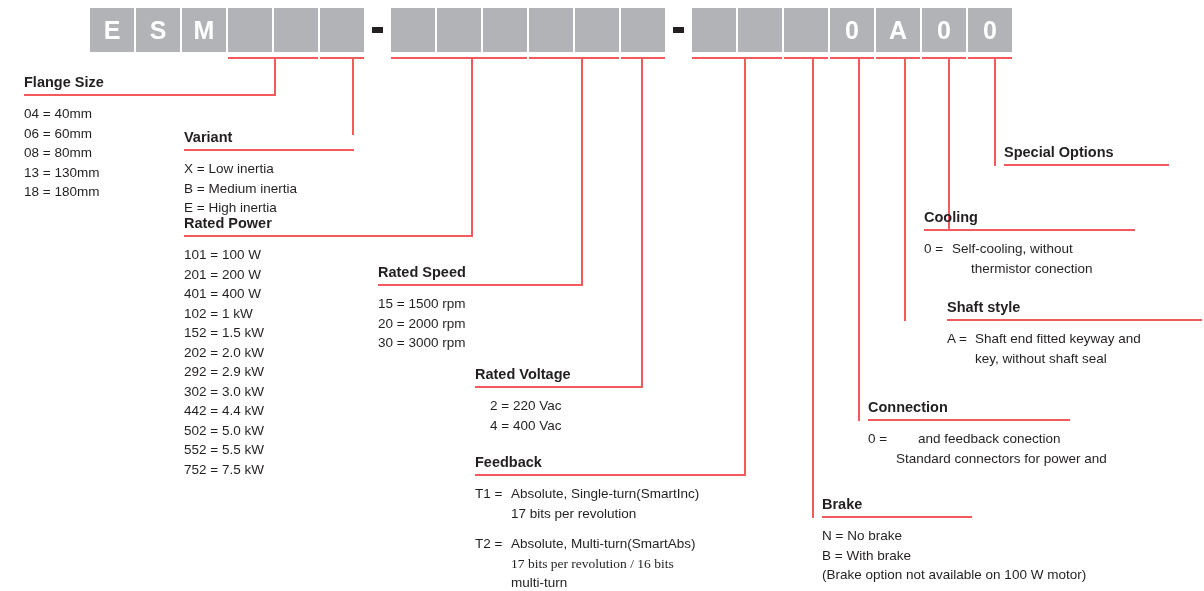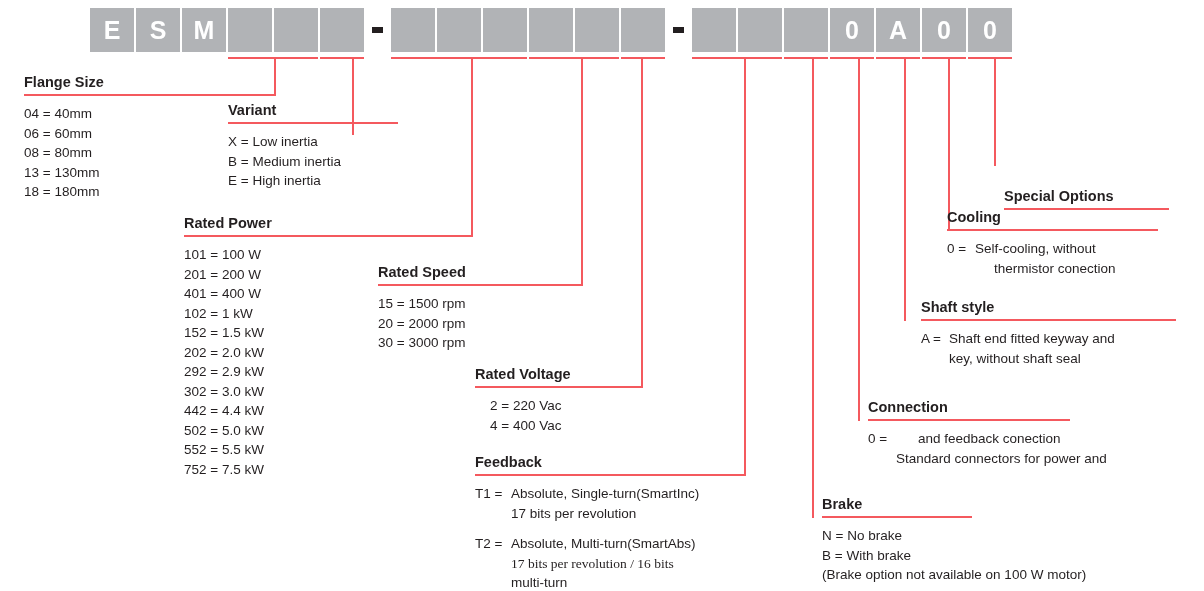--- a/index.html
+++ b/index.html
@@ -111,21 +111,21 @@
   <div class="hrule"></div>
   <div class="rows">
     <div>04 = 40mm</div>
     <div>06 = 60mm</div>
     <div>08 = 80mm</div>
     <div>13 = 130mm</div>
     <div>18 = 180mm</div>
   </div>
 </div>
 
-<div class="block" style="left:184px;top:102px;width:170px;margin-left:44px;">
+<div class="block" style="left:184px;top:129px;width:170px;">
   <h3>Variant</h3>
   <div class="hrule"></div>
   <div class="rows">
     <div>X = Low inertia</div>
     <div>B = Medium inertia</div>
     <div>E = High inertia</div>
   </div>
 </div>
 
 <div class="block" style="left:184px;top:215px;width:289px;">
@@ -206,44 +206,44 @@
     <div class="kv">
       <span class="k" style="width:28px;">0 =</span>
       <span class="v">
         <span class="v-line" style="display:block;padding-left:22px;">and feedback conection</span>
         <span class="v-line" style="display:block;">Standard connectors for power and</span>
       </span>
     </div>
   </div>
 </div>
 
-<div class="block" style="left:921px;top:299px;width:255px;">
+<div class="block" style="left:947px;top:299px;width:255px;">
   <h3>Shaft style</h3>
   <div class="hrule"></div>
   <div class="rows">
     <div class="kv">
       <span class="k" style="width:28px;">A =</span>
       <span class="v">
         <span class="v-line" style="display:block;">Shaft end fitted keyway and</span>
         <span class="v-line" style="display:block;">key, without shaft seal</span>
       </span>
     </div>
   </div>
 </div>
 
-<div class="block" style="left:947px;top:209px;width:211px;">
+<div class="block" style="left:924px;top:209px;width:211px;">
   <h3>Cooling</h3>
   <div class="hrule"></div>
   <div class="rows">
     <div class="kv">
       <span class="k" style="width:28px;">0 =</span>
       <span class="v">
         <span class="v-line" style="display:block;">Self-cooling, without</span>
         <span class="v-line" style="display:block;padding-left:19px;">thermistor conection</span>
       </span>
     </div>
   </div>
 </div>
 
-<div class="block" style="left:1004px;top:144px;width:165px;margin-top:44px;">
+<div class="block" style="left:1004px;top:144px;width:165px;">
   <h3>Special Options</h3>
   <div class="hrule"></div>
 </div>
 
 </body></html>

